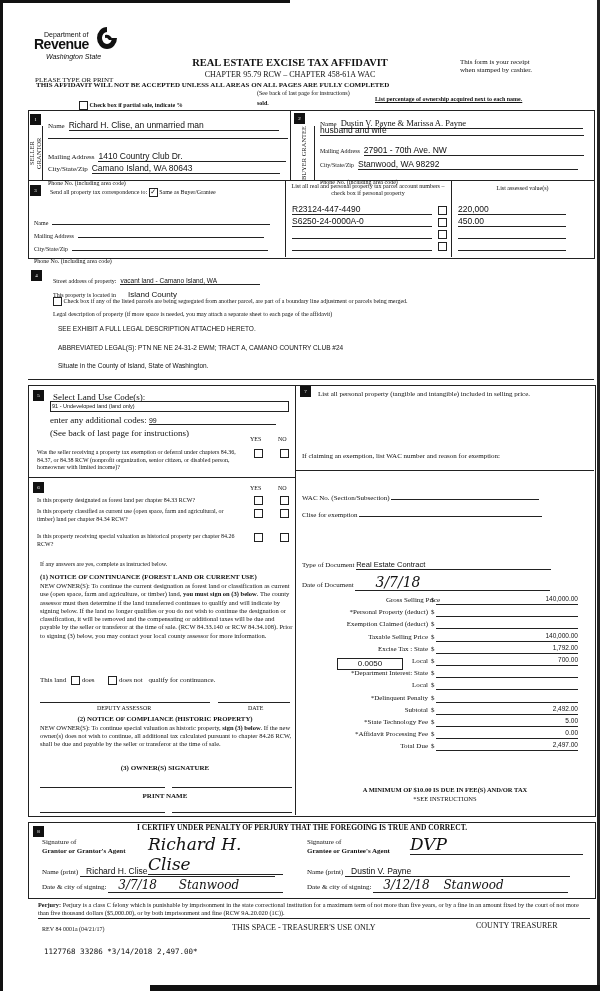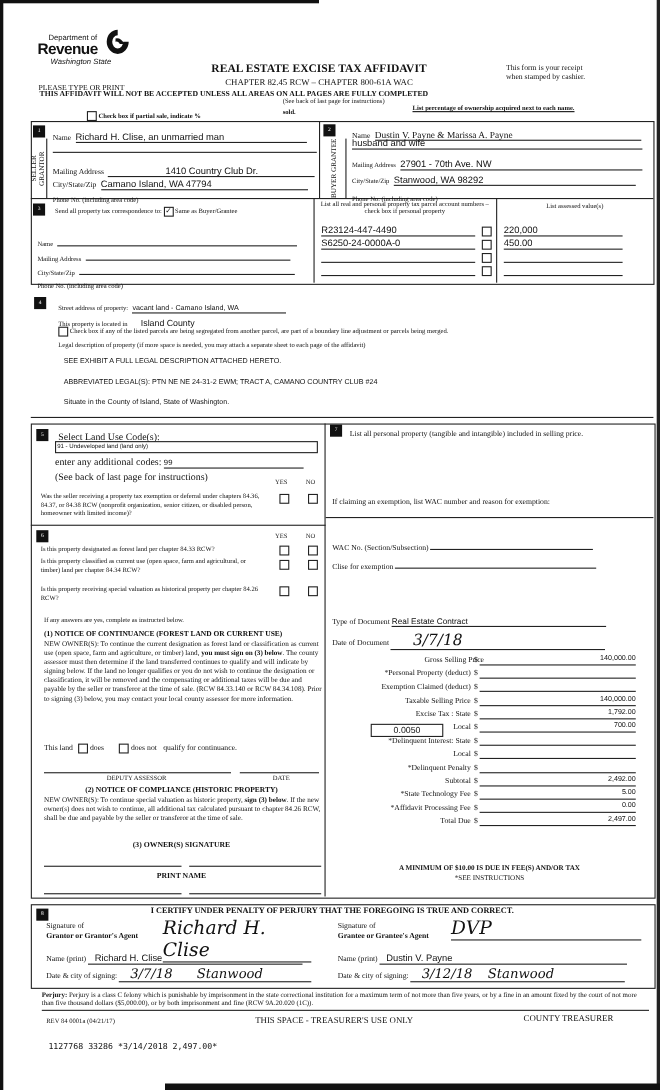--- a/index.html
+++ b/index.html
@@ -37,21 +37,21 @@
   <div class="abs sans" style="left:10px;top:5px;font-size:7px;">Department of</div>
   <div class="abs sans bold" style="left:0;top:10px;font-size:14px;letter-spacing:-0.5px;">Revenue</div>
   <div class="abs sans" style="left:12px;top:27px;font-size:7px;font-style:italic;">Washington State</div>
   <svg class="abs" style="left:62px;top:0;" width="22" height="24" viewBox="0 0 22 24">
     <path d="M11 1 A10 11 0 1 0 21 12 L16 12 A5 6 0 1 1 11 6 Z" fill="#111"></path>
     <path d="M9 9 Q14 8 17 14 L13 14 Q11 11 9 12 Z" fill="#111"></path>
   </svg>
 </div>
 <div class="abs sm" style="left:35px;top:76px;">PLEASE TYPE OR PRINT</div>
 <div class="abs bold c" style="left:160px;top:57px;width:260px;font-size:10.5px;">REAL ESTATE EXCISE TAX AFFIDAVIT</div>
-<div class="abs c" style="left:160px;top:70px;width:260px;font-size:8px;">CHAPTER 82.45 RCW – CHAPTER 800-61A WAC</div>
+<div class="abs c" style="left:160px;top:70px;width:260px;font-size:8px;">CHAPTER 95.79 RCW – CHAPTER 458-61A WAC</div>
 <div class="abs sm" style="left:460px;top:58px;width:130px;">
   <div>This form is your receipt</div>
   <div>when stamped by cashier.</div>
 </div>
 <div class="abs bold" style="left:36px;top:81px;font-size:7px;">THIS AFFIDAVIT WILL NOT BE ACCEPTED UNLESS ALL AREAS ON ALL PAGES ARE FULLY COMPLETED</div>
 <div class="abs tiny" style="left:257px;top:90px;">(See back of last page for instructions)</div>
 <div class="abs tiny bold" style="left:79px;top:101px;">
   <span class="cb"></span>
   <span>Check box if partial sale, indicate %</span>
 </div>
@@ -66,25 +66,25 @@
 <div class="abs" style="left:28px;top:126px;width:14px;height:54px;border-right:1px solid #222;">
   <div class="vert" style="height:54px;">SELLER GRANTOR</div>
 </div>
 <div class="abs" style="left:48px;top:114px;width:240px;">
   <span class="sm">Name</span>
   <span class="hand line" style="display:inline-block;width:210px;">Richard H. Clise, an unmarried man</span>
 </div>
 <div class="abs line" style="left:48px;top:138px;width:240px;"></div>
 <div class="abs" style="left:48px;top:145px;width:240px;">
   <span class="sm">Mailing Address</span>
-  <span class="hand line" style="display:inline-block;width:188px;text-align:center;">1410 Country Club Dr.</span>
+  <span class="hand line" style="display:inline-block;width:188px;">1410 Country Club Dr.</span>
 </div>
 <div class="abs" style="left:48px;top:157px;width:240px;">
   <span class="sm">City/State/Zip</span>
-  <span class="hand line" style="display:inline-block;width:188px;">Camano Island, WA  47794</span>
+  <span class="hand line" style="display:inline-block;width:188px;">Camano Island, WA  80643</span>
 </div>
 <div class="abs" style="left:48px;top:171px;width:240px;">
   <span class="tiny">Phone No. (including area code)</span>
 </div>
 
 <div class="num" style="left:294px;top:113px;">2</div>
 <div class="abs" style="left:300px;top:126px;width:14px;height:54px;border-right:1px solid #222;">
   <div class="vert" style="height:54px;">BUYER GRANTEE</div>
 </div>
 <div class="abs" style="left:320px;top:112px;width:268px;">
@@ -257,21 +257,21 @@
     <div class="abs line sans r" style="left: 436px; top: 619px; width: 142px; height: 9px; font-size: 6.5px;"></div>
     <div class="abs r" style="left: 300px; top: 633px; width: 128px; font-size: 7px;">Taxable Selling Price</div>
     <div class="abs" style="left: 431px; top: 633px; font-size: 7px;">$</div>
     <div class="abs line sans r" style="left: 436px; top: 632px; width: 142px; height: 9px; font-size: 6.5px;">140,000.00</div>
     <div class="abs r" style="left: 300px; top: 645px; width: 128px; font-size: 7px;">Excise Tax : State</div>
     <div class="abs" style="left: 431px; top: 645px; font-size: 7px;">$</div>
     <div class="abs line sans r" style="left: 436px; top: 644px; width: 142px; height: 9px; font-size: 6.5px;">1,792.00</div>
     <div class="abs r" style="left: 300px; top: 657px; width: 128px; font-size: 7px;">Local</div>
     <div class="abs" style="left: 431px; top: 657px; font-size: 7px;">$</div>
     <div class="abs line sans r" style="left: 436px; top: 656px; width: 142px; height: 9px; font-size: 6.5px;">700.00</div>
-    <div class="abs r" style="left: 300px; top: 669px; width: 128px; font-size: 7px;">*Delinquent Interest: State</div>
+    <div class="abs r" style="left: 300px; top: 669px; width: 128px; font-size: 7px;">*Department Interest: State</div>
     <div class="abs" style="left: 431px; top: 669px; font-size: 7px;">$</div>
     <div class="abs line sans r" style="left: 436px; top: 668px; width: 142px; height: 9px; font-size: 6.5px;"></div>
     <div class="abs r" style="left: 300px; top: 681px; width: 128px; font-size: 7px;">Local</div>
     <div class="abs" style="left: 431px; top: 681px; font-size: 7px;">$</div>
     <div class="abs line sans r" style="left: 436px; top: 680px; width: 142px; height: 9px; font-size: 6.5px;"></div>
     <div class="abs r" style="left: 300px; top: 694px; width: 128px; font-size: 7px;">*Delinquent Penalty</div>
     <div class="abs" style="left: 431px; top: 694px; font-size: 7px;">$</div>
     <div class="abs line sans r" style="left: 436px; top: 693px; width: 142px; height: 9px; font-size: 6.5px;"></div>
     <div class="abs r" style="left: 300px; top: 706px; width: 128px; font-size: 7px;">Subtotal</div>
     <div class="abs" style="left: 431px; top: 706px; font-size: 7px;">$</div>

